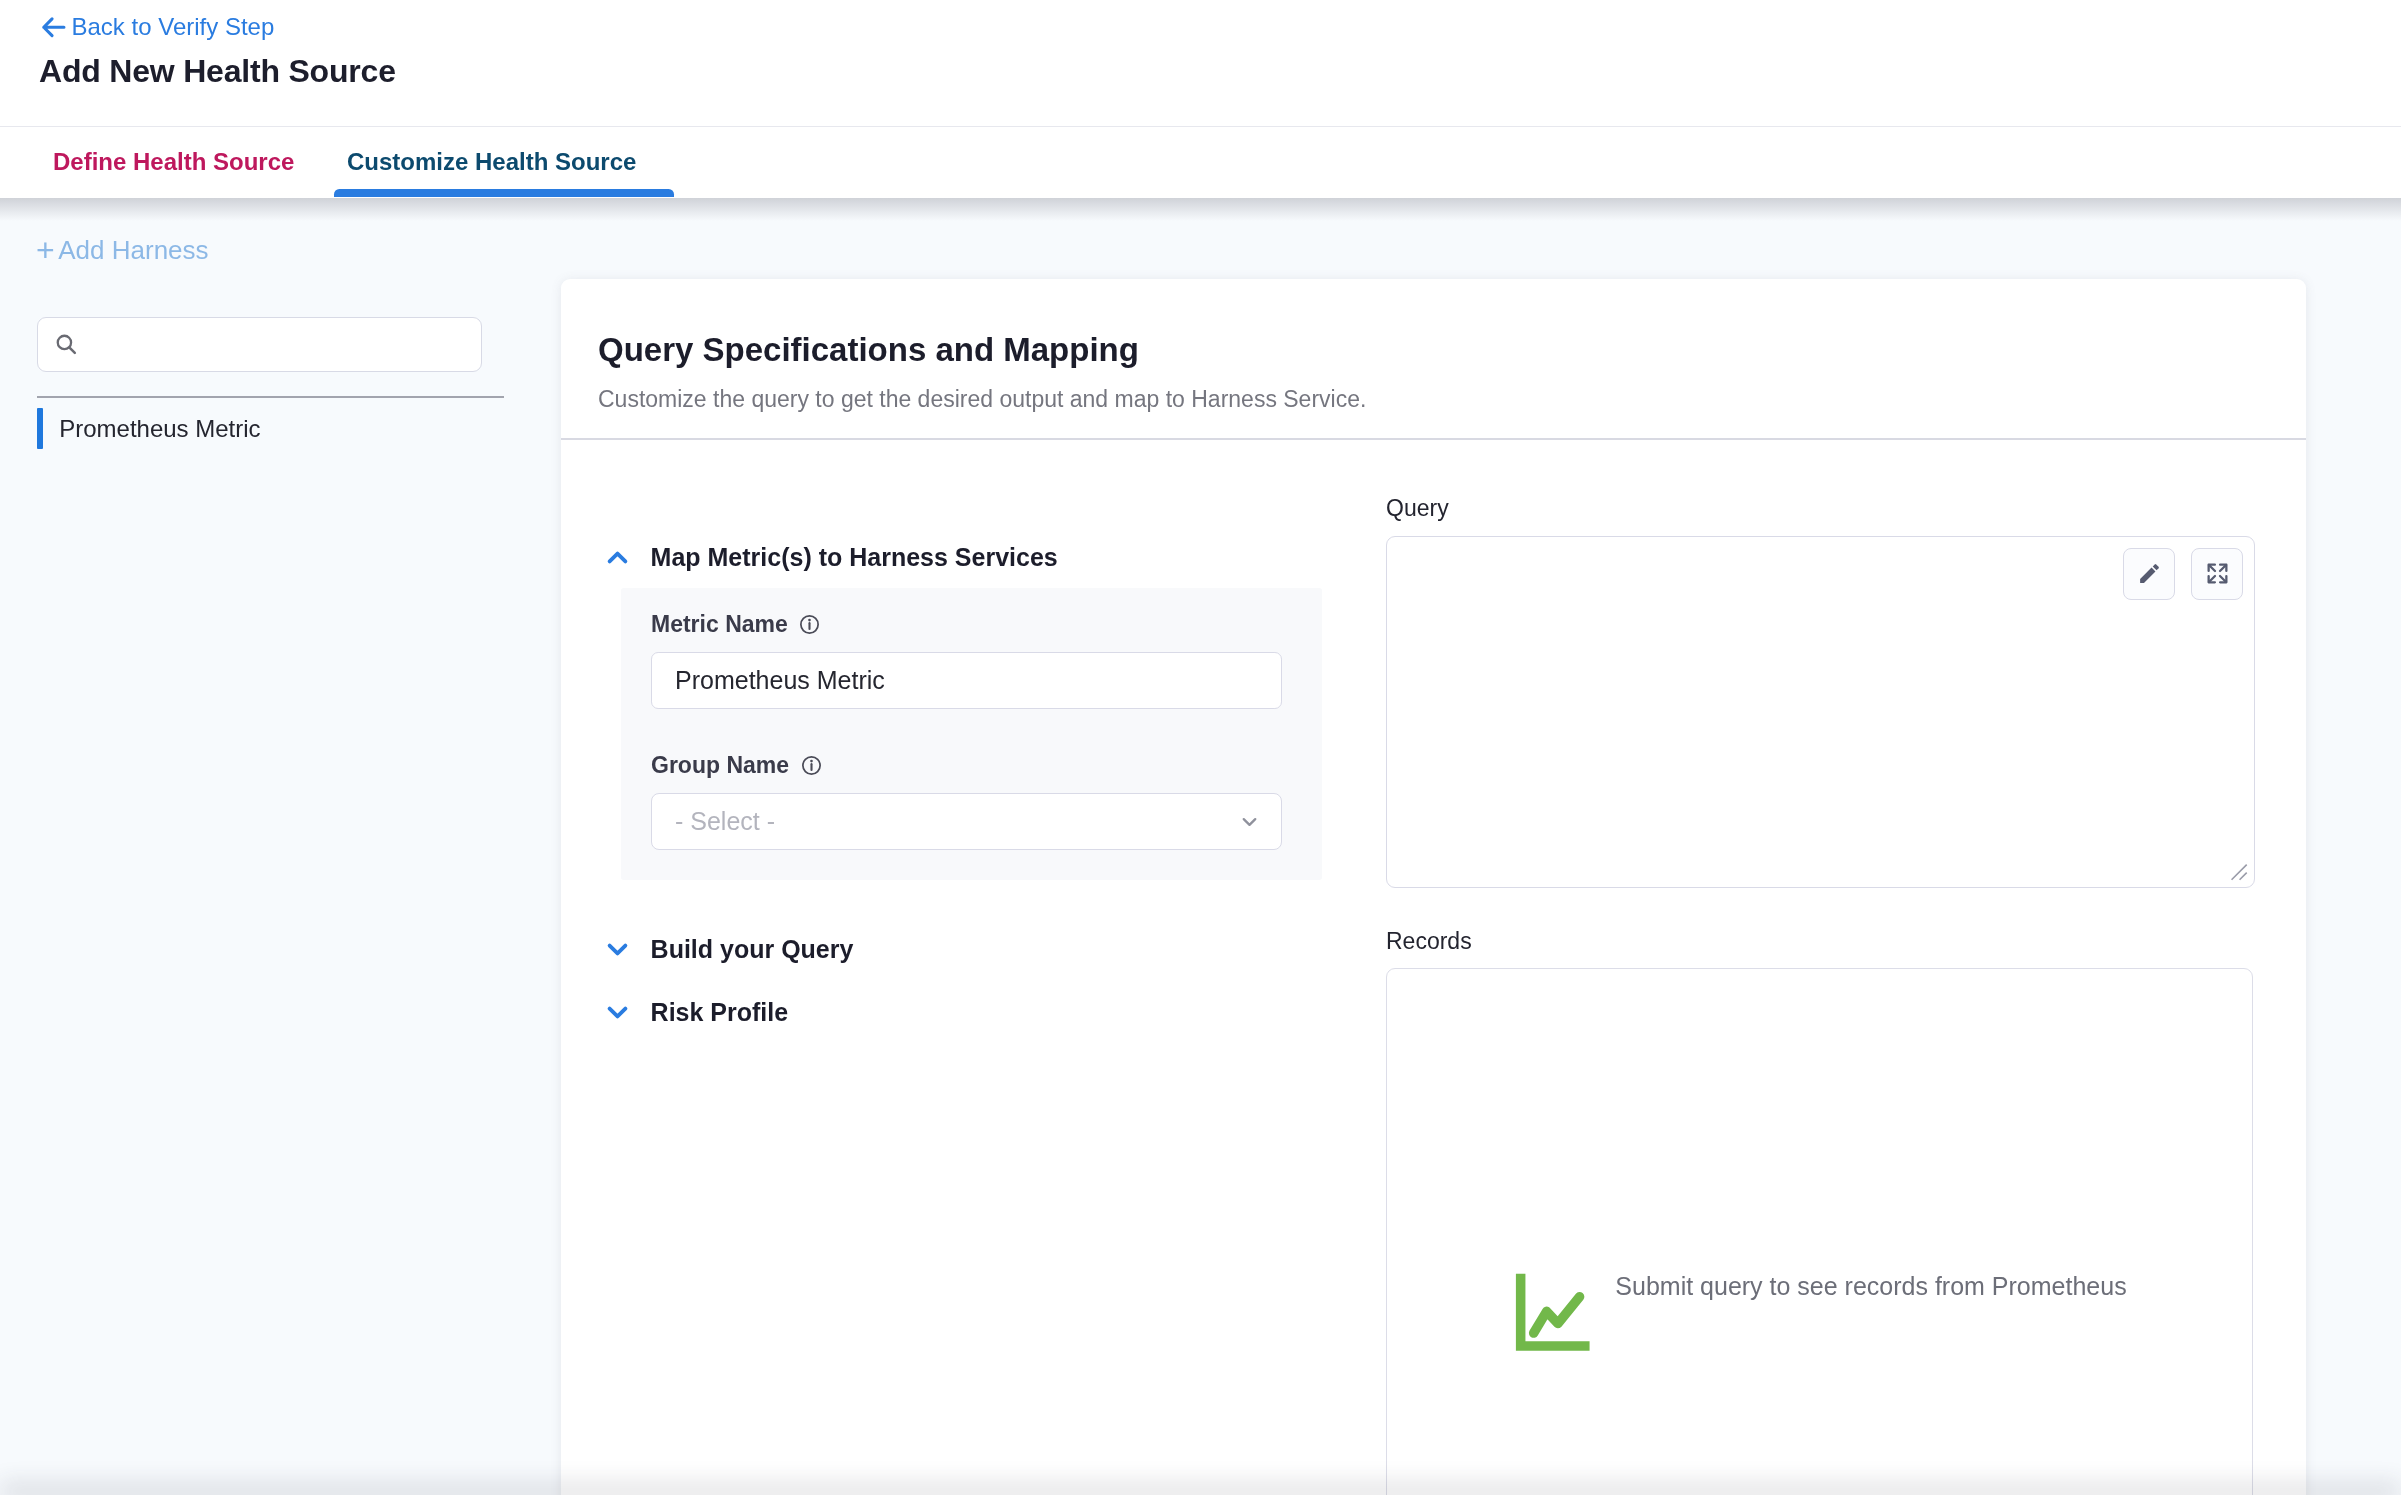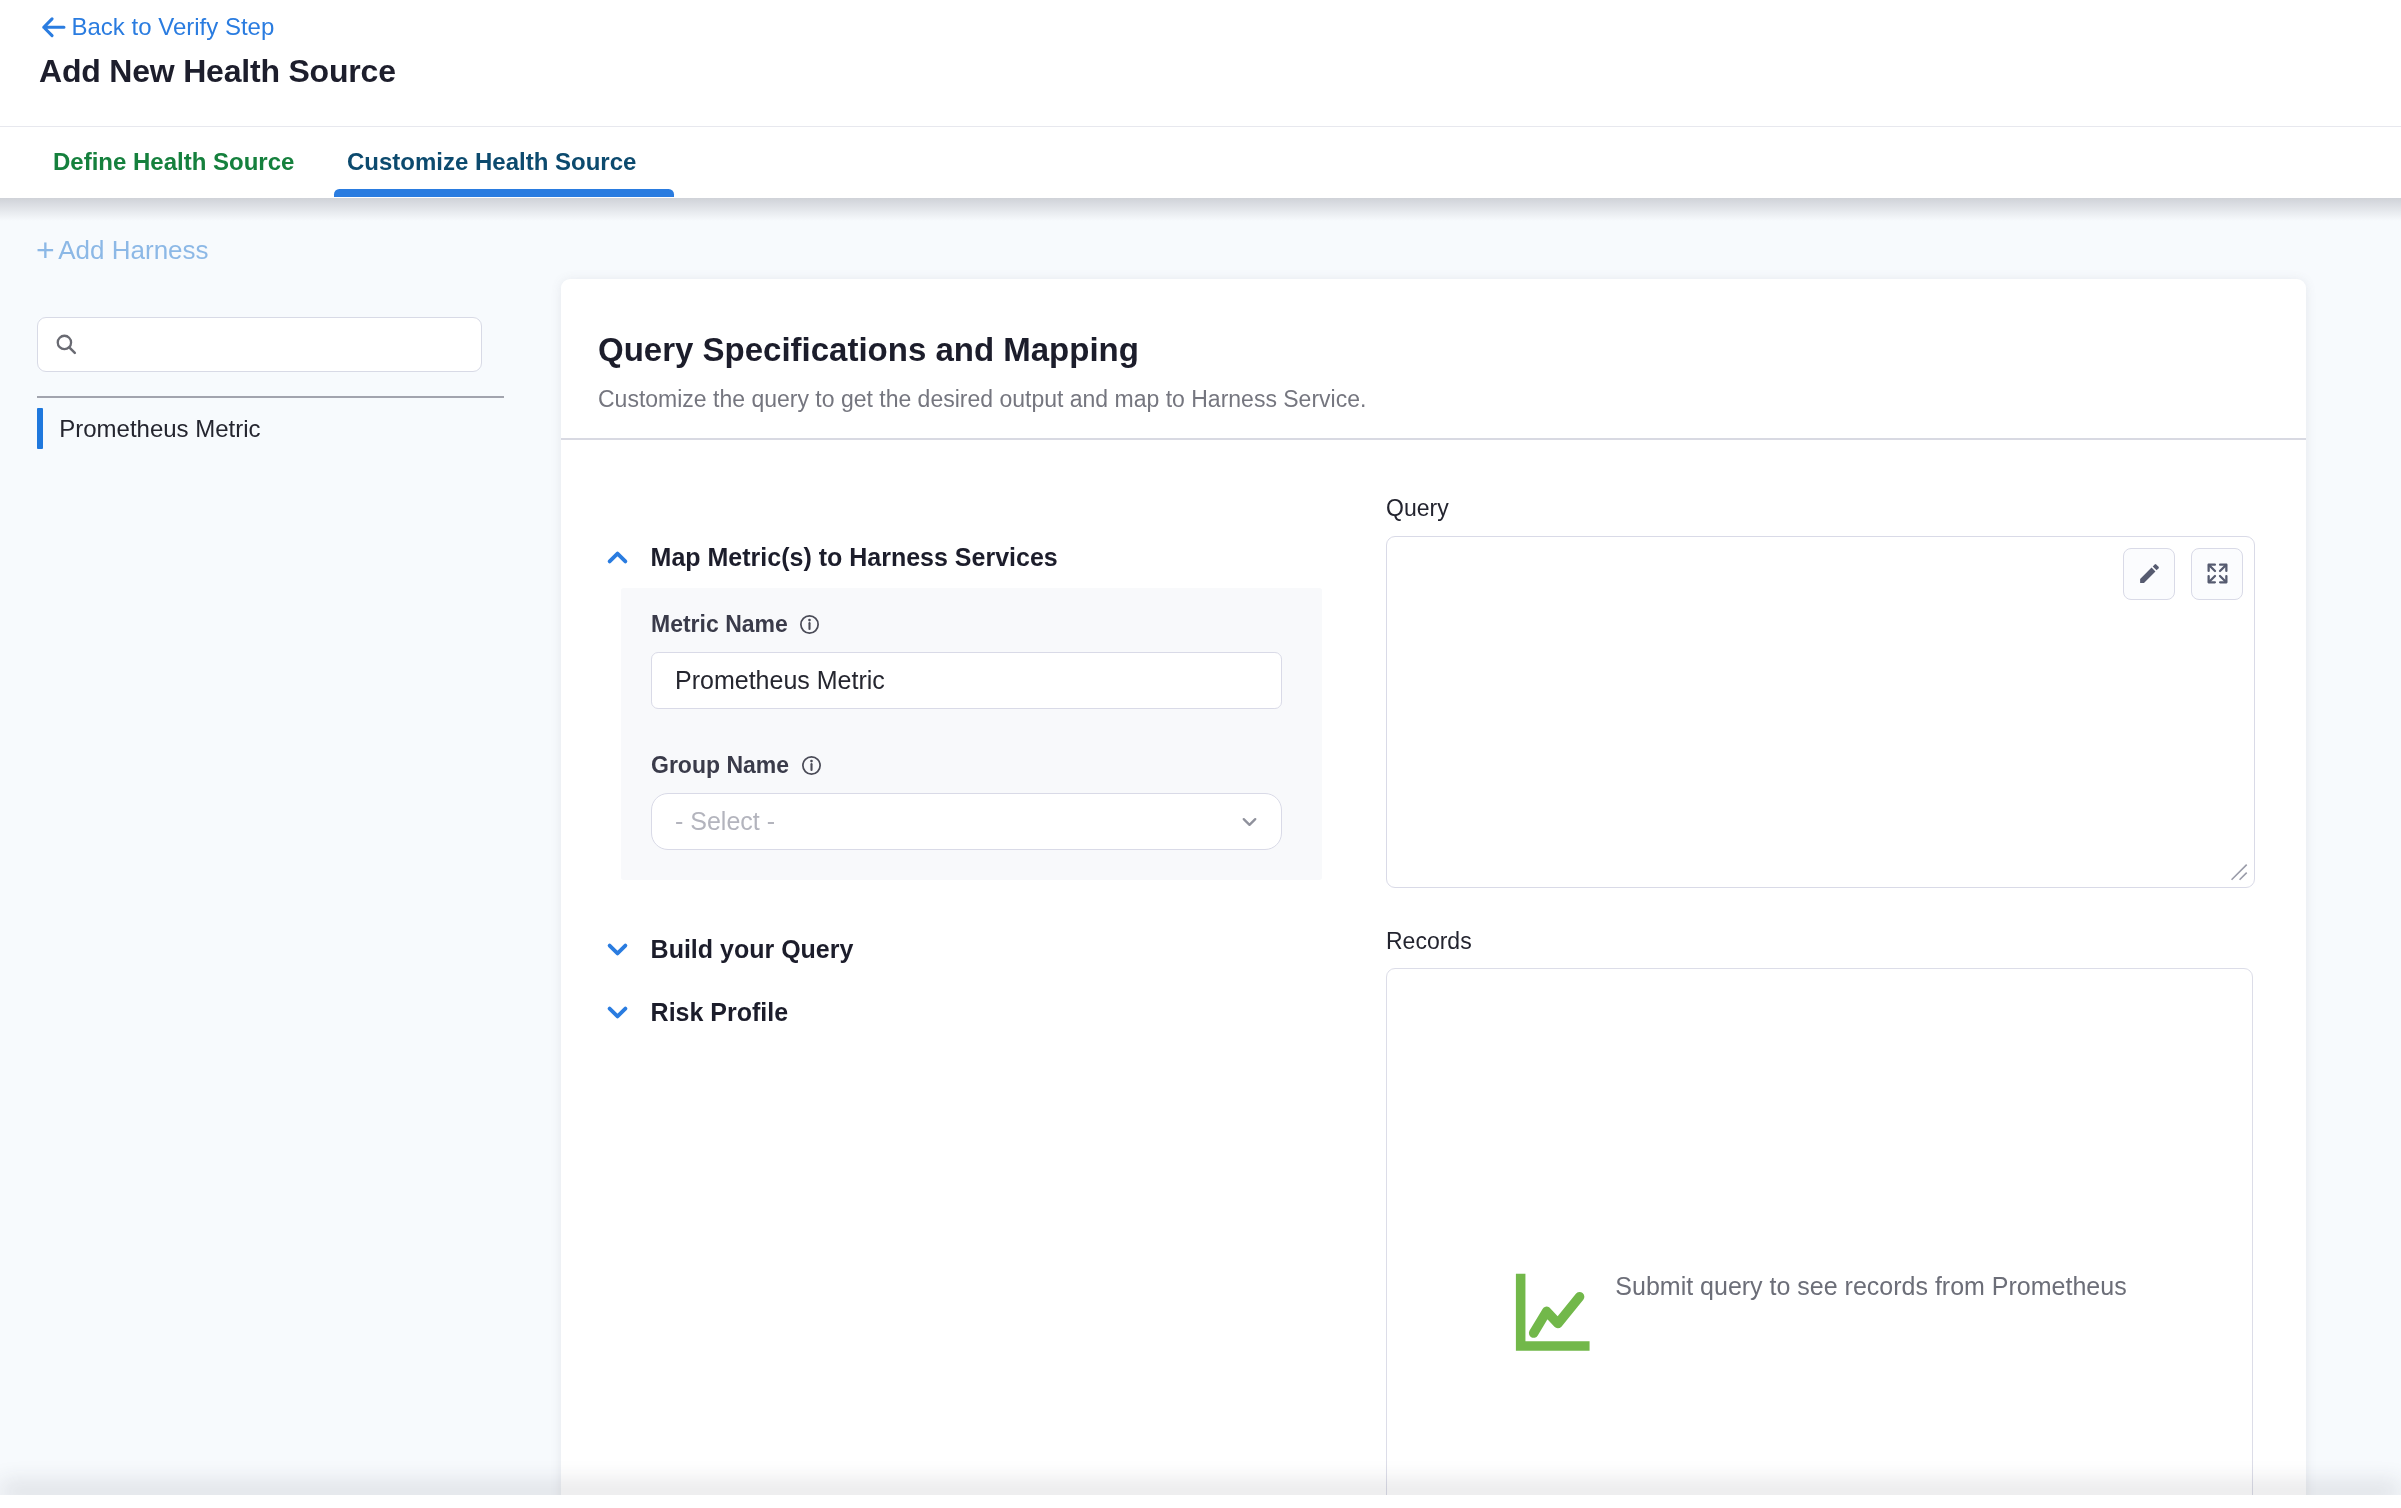--- a/index.html
+++ b/index.html
@@ -9,21 +9,21 @@
 
   
   .header { position:absolute; left:0; top:0; width:100%; height:126px; background:#fff; }
   .back-link { position:absolute; left:39px; top:12.5px; display:flex; gap:4px;
                color:#2a7ce0; font-size:24px; font-weight:500; cursor:pointer; }
   .page-title { position:absolute; left:39px; top:53px; font-size:32px; font-weight:700; color:#1d1e2c; letter-spacing:-0.2px; }
 
   
   .tabbar { position:absolute; left:0; top:126px; width:100%; height:71px; background:#fff; border-top:1.8px solid #e7e8ee; }
   .tab { position:absolute; top:0; height:100%; display:flex; align-items:center; font-size:24px; font-weight:600; cursor:pointer; }
-  .tab-define { left:53px; color:#15803d; }
+  .tab-define { left:53px; color:#be185d; }
   .tab-customize { left:347px; color:#0c4a6e; }
   .tab-underline { position:absolute; left:334px; bottom:0; width:340px; height:8px; background:#2a7ce0; border-radius:5.3px 5.3px 0 0; }
 
   
   .content { position:absolute; left:0; top:198px; width:100%; height:1311px; background:#f7fafd; }
   .content-top-shadow { position:absolute; left:0; top:0; width:100%; height:23px; z-index:5; pointer-events:none;
                background:linear-gradient(to bottom, rgba(66,68,84,0.22), rgba(66,68,84,0)); }
 
   
   .sidebar { position:absolute; left:0; top:0; width:561px; height:100%; }
@@ -51,21 +51,21 @@
   .sec-1 { left:43px; top:242px; }
   .sec-2 { left:43px; top:634px; }
   .sec-3 { left:43px; top:697px; }
 
   .form-panel { position:absolute; left:60px; top:309px; width:701px; height:292px; background:#f8f9fb; border-radius:2.7px; }
   .field-label { position:absolute; display:flex; align-items:center; gap:10.7px; font-size:23px; font-weight:600; color:#3a3b4a; }
   .fl-1 { left:30px; top:23px; }
   .fl-2 { left:30px; top:164px; }
   .text-input { position:absolute; left:30px; top:64px; width:631px; height:57px; border:1.8px solid #d9dae7; border-radius:7.1px;
                 font-size:25px; color:#25262f; padding:0 23px; background:#fff; outline:none; font-family:"Liberation Sans",sans-serif; }
-  .select-input { position:absolute; left:30px; top:205px; width:631px; height:57px; border:1.8px solid #d9dae7; border-radius:17px;
+  .select-input { position:absolute; left:30px; top:205px; width:631px; height:57px; border:1.8px solid #d9dae7; border-radius:8px;
                 background:#fff; display:flex; align-items:center; padding:0 19.6px 0 23px; cursor:pointer; }
   .select-input .placeholder { flex:1; font-size:25px; color:#b3b4bd; }
 
   
   .query-label { position:absolute; left:825px; top:216px; font-size:23px; color:#23242f; }
   .query-box { position:absolute; left:825px; top:257px; width:869px; height:352px; background:#fff;
                border:1.8px solid #d9dae7; border-radius:9px; }
   .query-box textarea { position:absolute; left:0; top:0; width:100%; height:100%; border:none; outline:none; resize:none;
                background:transparent; font-family:"Liberation Sans",sans-serif; font-size:23px; padding:18px; }
   .query-actions { position:absolute; top:10.7px; right:10.7px; display:flex; gap:16px; }

